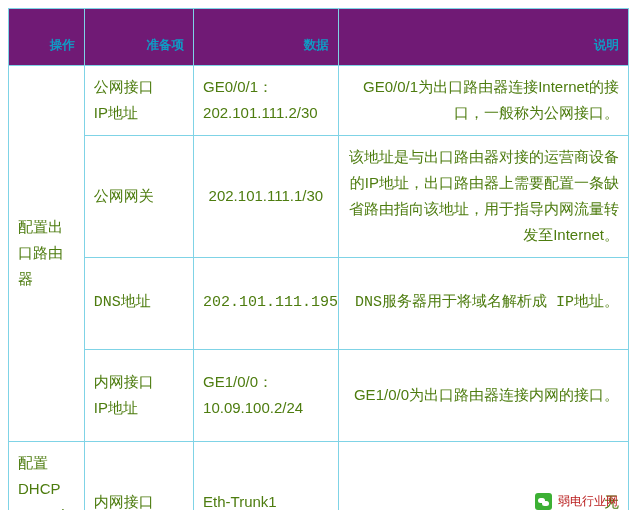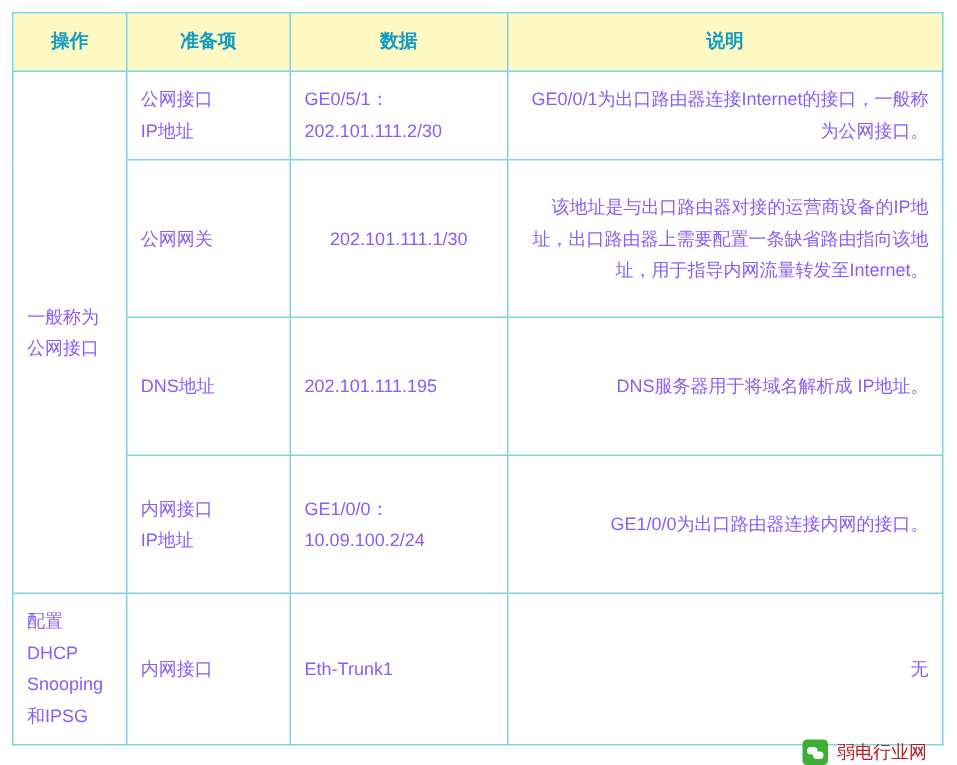--- a/index.html
+++ b/index.html
@@ -23,52 +23,52 @@
   table.spec {
     border-collapse: collapse;
     width: 621px;
     margin: 8px 0 0 8px;
     table-layout: fixed;
   }
   table.spec th, table.spec td {
     border: 1px solid #7fd3e6;
     vertical-align: middle;
     padding: 8px 9px;
-    font-size: 12px;
+    font-size: 15px;
     line-height: 1.75;
-    color: #8b5cf6;
+    color: #4d7c0f;
   }
   table.spec thead th {
-    background: #fef9c3;
+    background: #701a75;
     color: #0f9bc4;
     font-weight: bold;
-    text-align: center;
+    text-align: right;
     height: 26px;
-    padding-top: 6px;
+    padding-top: 24px;
     padding-bottom: 6px;
     font-size: 12.5px;
   }
   .col-op { width: 75px; }
   .col-item { width: 108px; }
   .col-data { width: 143px; }
   .col-desc { width: 287px; }
 
   td.op-cell {
     text-align: left;
     color: #222;
   }
   td.item-cell, td.data-cell {
     text-align: left;
   }
   td.desc-cell {
     text-align: right;
   }
   .row-h1 { height: 48px; }
   .row-h2 { height: 105px; }
-  .row-h3 { height: 92px; }
+  .row-h3 { height: 92px; font-family: Liberation Mono, monospace; }
   .row-h4 { height: 92px; margin-left: 20px; }
   .row-h5 { height: 72px; }
 
   .watermark {
     position: absolute;
     right: 20px;
     bottom: 8px;
     display: flex;
     align-items: center;
     gap: 6px;
@@ -120,24 +120,24 @@
     <thead>
       <tr>
         <th>操作</th>
         <th>准备项</th>
         <th>数据</th>
         <th>说明</th>
       </tr>
     </thead>
     <tbody>
       <tr class="row-h1">
-        <td class="op-cell" rowspan="4">一般称为公网接口</td>
+        <td class="op-cell" rowspan="4">配置出口路由器</td>
         <td class="item-cell" style="white-space: pre-line;">公网接口
 IP地址</td>
-        <td class="data-cell" style="white-space: pre-line;">GE0/5/1：
+        <td class="data-cell" style="white-space: pre-line;">GE0/0/1：
 202.101.111.2/30</td>
         <td class="desc-cell">GE0/0/1为出口路由器连接Internet的接口，一般称为公网接口。</td>
       </tr>
       <tr class="row-h2">
         <td class="item-cell" style="white-space: pre-line; margin-left: 20px;">公网网关</td>
         <td class="data-cell" style="white-space: pre-line; text-align: center;">202.101.111.1/30</td>
         <td class="desc-cell">该地址是与出口路由器对接的运营商设备的IP地址，出口路由器上需要配置一条缺省路由指向该地址，用于指导内网流量转发至Internet。</td>
       </tr>
       <tr class="row-h3">
         <td class="item-cell" style="white-space: pre-line;">DNS地址</td>

